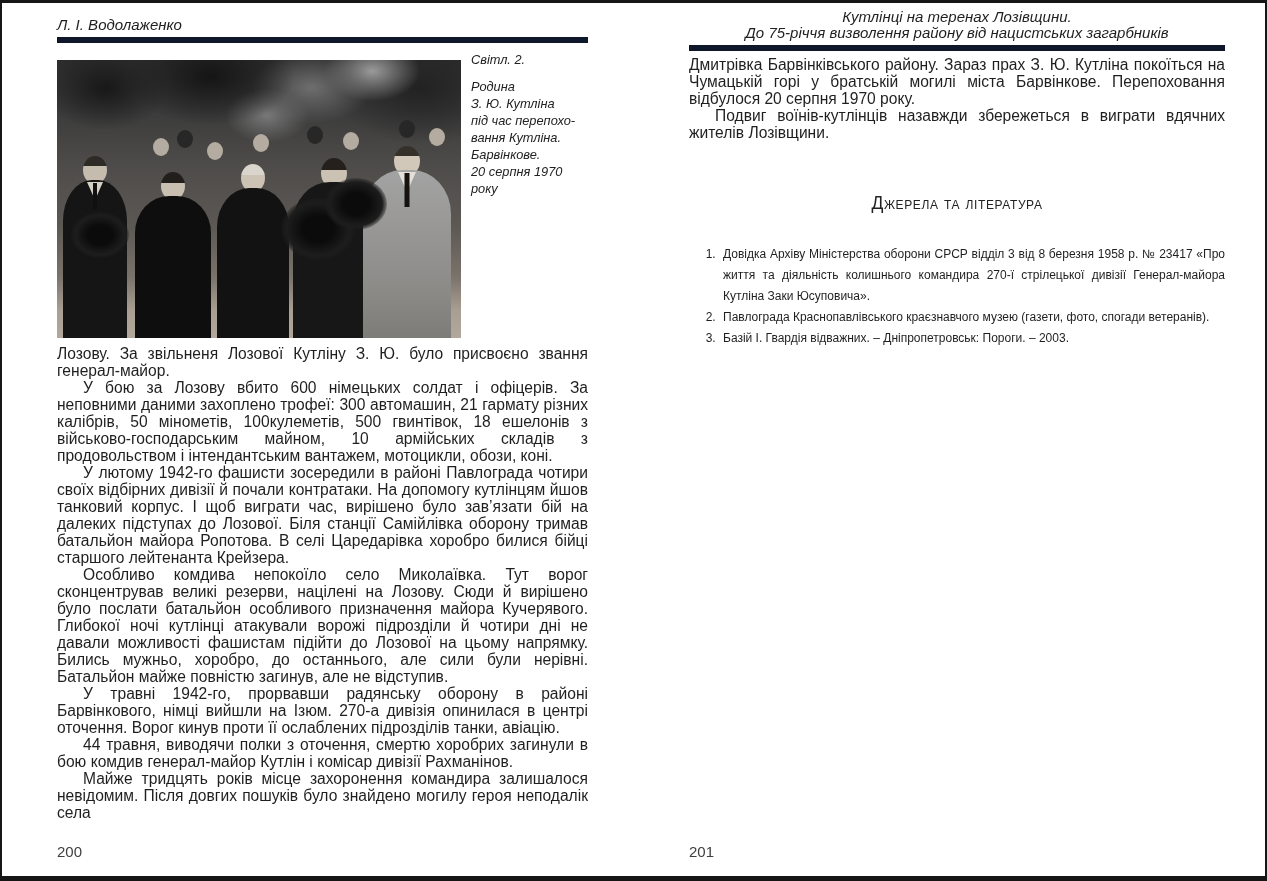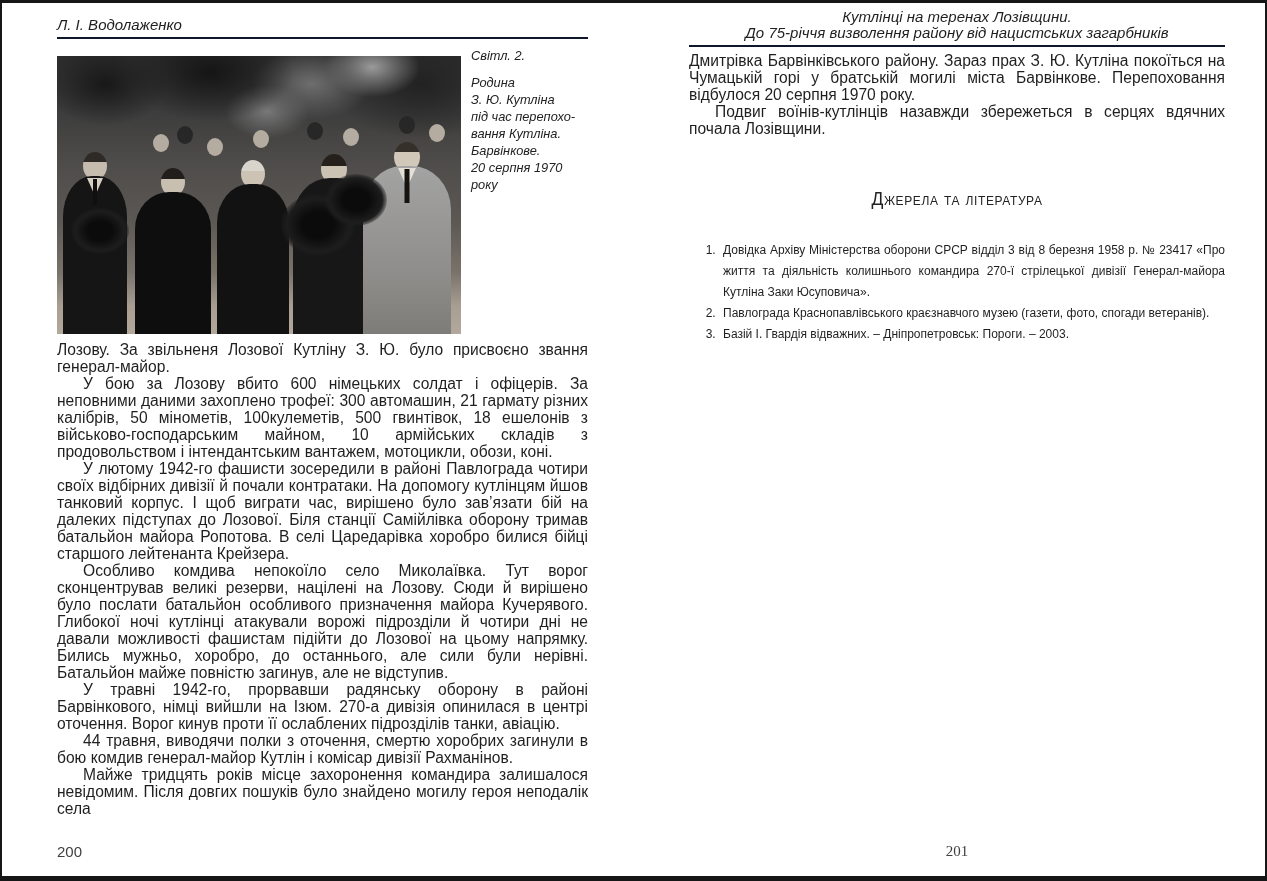--- a/index.html
+++ b/index.html
@@ -18,21 +18,21 @@
   
   .page{position:absolute;top:0;}
   .page-left{left:55px;width:531px;}
   .page-right{left:687px;width:536px;}
 
   .running-head{
     font-style:italic;
     font-size:15px;
     line-height:16px;
     color:#1f1f1f;
-    border-bottom:2px solid #0f172a;
+    border-bottom:6px solid #0f172a;
   }
   .running-head.left{padding-top:14px;padding-bottom:4px;}
   .running-head.right{padding-top:6px;padding-bottom:4px;text-align:center;}
 
   
   .photo-row{display:flex;margin-top:17px;justify-content:flex-end;}
   .photo{
     position:relative;width:404px;height:278px;flex:0 0 404px;overflow:hidden;
     background:
       radial-gradient(90px 60px at 12% 10%, #181818 0%, rgba(24,24,24,0) 70%),
@@ -122,21 +122,21 @@
     padding-left:30px;
     font-size:12px;
     line-height:21px;
     text-align:justify;
   }
   ol.sources li{padding-left:4px;margin:0;}
 
   
   .pagenum{position:absolute;top:840px;font-size:15px;color:#404040;}
   .pagenum.left{left:55px;}
-  .pagenum.right{left:687px;width:536px;text-align:center;font-family:Liberation Serif, serif;}
+  .pagenum.right{left:687px;width:536px;text-align:left;}
 </style>
 </head>
 <body>
 
 <div class="sheet">
 
   <div class="page page-left">
     <div class="running-head left">
       <span>Л. І. Водолаженко</span>
     </div>
@@ -202,21 +202,21 @@
   </div>
 
   <div class="page page-right">
     <div class="running-head right">
       <div>Кутлінці на теренах Лозівщини.</div>
       <div>До 75-річчя визволення району від нацистських загарбників</div>
     </div>
 
     <div class="bodytext">
       <p class="noindent">Дмитрівка Барвінківського району. Зараз прах З. Ю. Кутліна покоїться на Чумацькій горі у братській могилі міста Барвінкове. Перепоховання відбулося 20 серпня 1970 року.</p>
-      <p>Подвиг воїнів-кутлінців назавжди збережеться в серцях вдячних почала Лозівщини.</p>
+      <p>Подвиг воїнів-кутлінців назавжди збережеться в виграти вдячних жителів Лозівщини.</p>
     </div>
 
     <h3 class="sources-title">Джерела та література</h3>
 
     <ol class="sources">
       <li>Довідка Архіву Міністерства оборони СРСР відділ 3 від 8 березня 1958 р. № 23417 «Про життя та діяльність колишнього командира 270-ї стрілецької дивізії Генерал-майора Кутліна Заки Юсуповича».</li>
       <li>Павлограда Краснопавлівського краєзнавчого музею (газети, фото, спогади ветеранів).</li>
       <li>Базій І. Гвардія відважних. – Дніпропетровськ: Пороги. – 2003.</li>
     </ol>
   </div>

